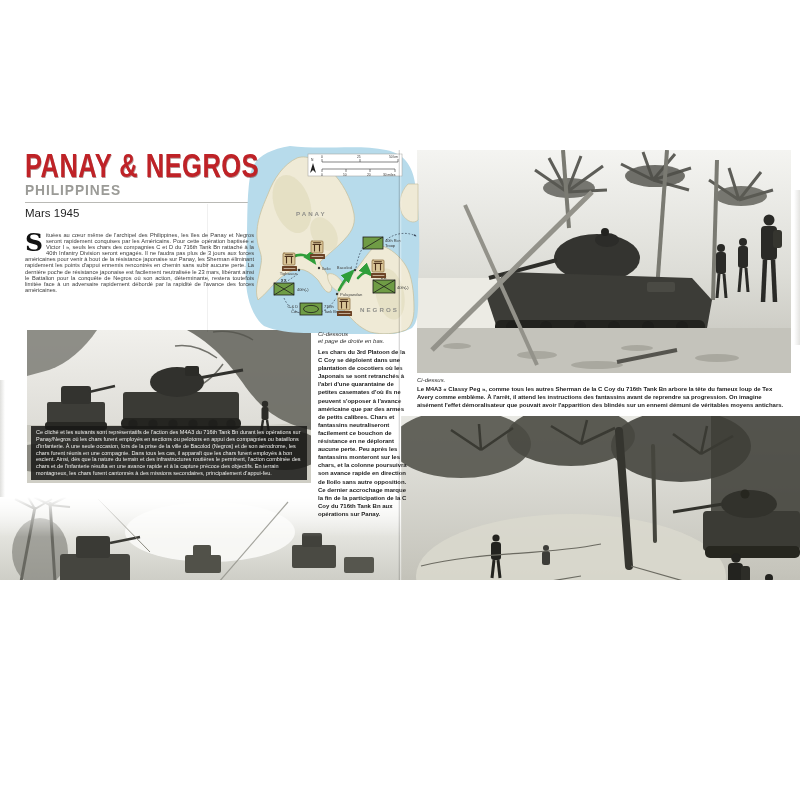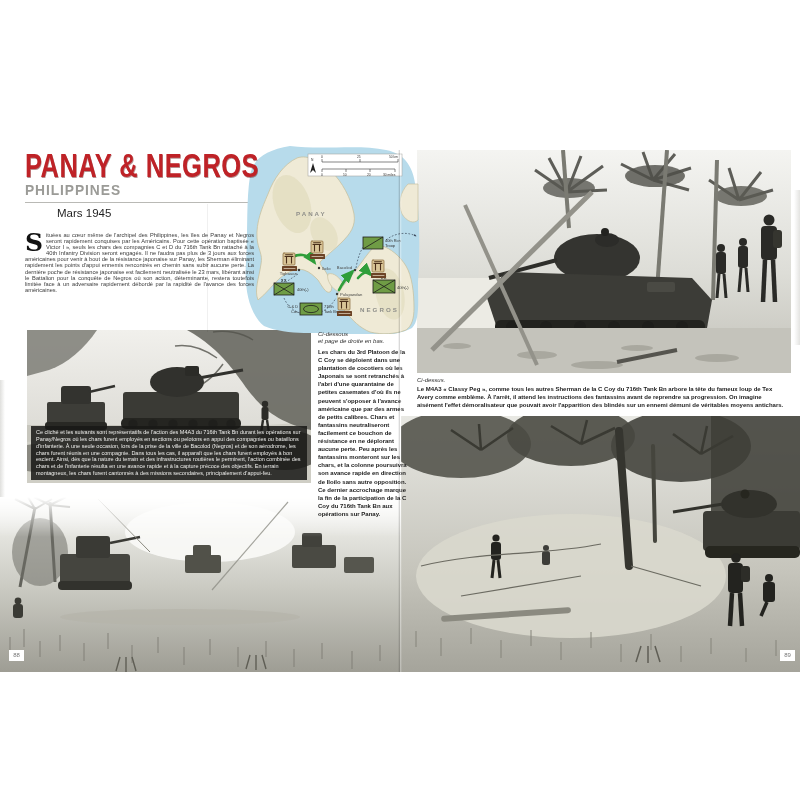--- a/index.html
+++ b/index.html
@@ -1,27 +1,27 @@
 <!DOCTYPE html>
 <html><head>
 <meta charset="utf-8">
 <style>
   html,body{margin:0;padding:0;background:#ffffff;}
-  #canvas{position:relative;width:800px;height:800px;background:#ffffff;overflow:hidden;
+  #canvas{position:relative;width:800px;height:580px;background:#ffffff;overflow:hidden;
           font-family:"Liberation Sans",sans-serif;}
   .abs{position:absolute;}
 
   
   .title{left:25px;top:149px;font-size:29px;line-height:30px;font-weight:bold;color:#bf2227;
          transform:scaleX(.88) scaleY(1.12);transform-origin:0 0;white-space:nowrap;
          text-shadow:.6px .6px 0 rgba(90,10,12,.45);letter-spacing:.5px;z-index:3;}
   .subtitle{left:25px;top:182px;font-size:15px;line-height:16px;font-weight:bold;color:#9b9b97;
             transform:scaleX(.92);transform-origin:0 0;letter-spacing:1px;white-space:nowrap;z-index:3;}
   .rule{left:25px;top:202px;width:282px;height:1px;background:#b9b9b5;z-index:1;}
-  .kicker{left:25px;top:206px;font-size:11.5px;line-height:14px;color:#1f1f1f;z-index:3;margin-left:32px;}
+  .kicker{left:25px;top:206px;font-size:11.5px;line-height:14px;color:#1f1f1f;z-index:3;}
 
   
   .intro{left:25px;top:226px;width:229px;font-size:5.7px;line-height:6.15px;color:#3b3b3b;
          text-align:justify;z-index:3;}
   .dropcap{float:left;font-family:"DejaVu Serif",serif;font-weight:bold;font-size:25px;
            line-height:19px;margin:1px 3px 0 0;color:#121212;}
 
   
   .map{left:240px;top:142px;width:180px;height:192px;z-index:2;}
   svg text{font-family:"Liberation Sans",sans-serif;}

